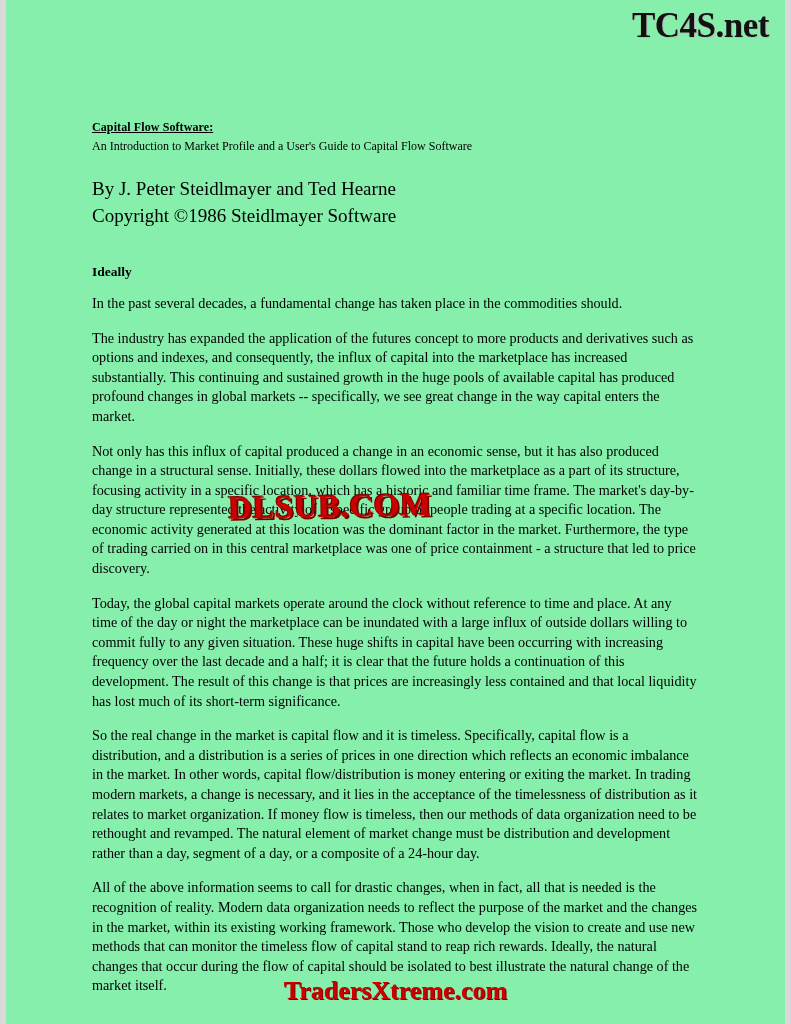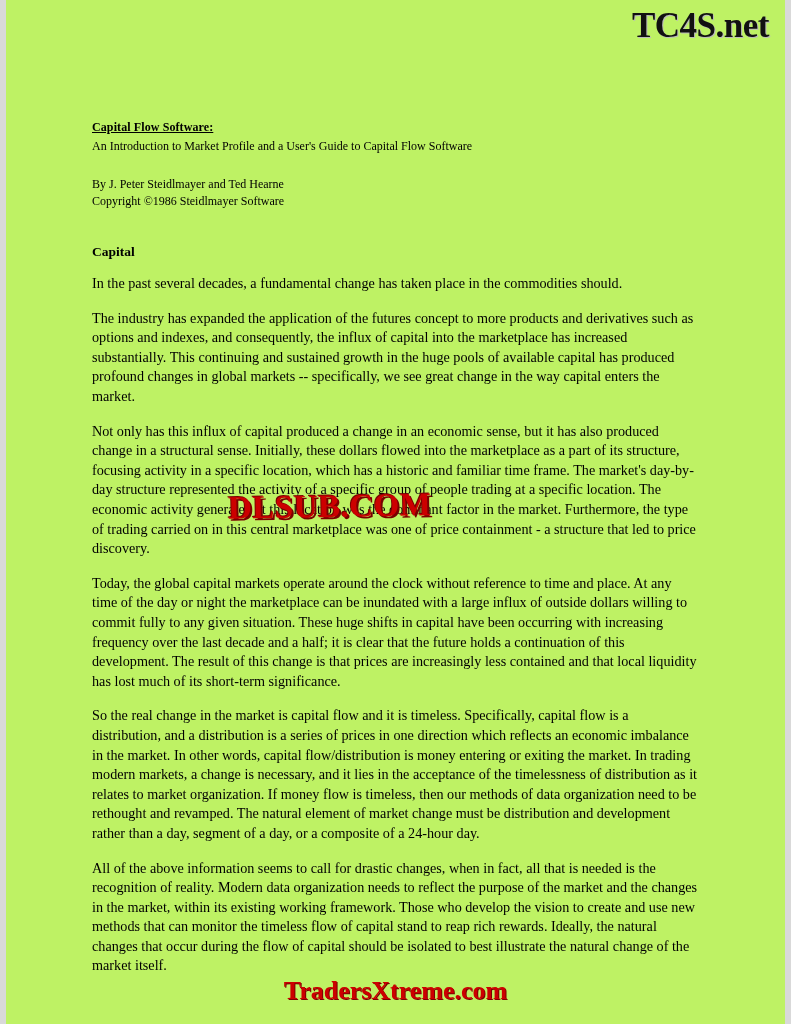--- a/index.html
+++ b/index.html
@@ -11,21 +11,21 @@
     width: 791px;
     height: 1024px;
     position: relative;
     font-family: "Liberation Serif", serif;
     color: #000000;
     overflow: hidden;
   }
   .page {
     position: absolute;
     inset: 0;
-    background: #bef264;
+    background: #86efac;
   }
   
   .edge-left, .edge-right {
     position: absolute;
     top: 0;
     bottom: 0;
     width: 6px;
     background: #d9d9d9;
   }
   .edge-left { left: 0; }
@@ -56,21 +56,21 @@
     margin: 2px 0 4px 0;
     letter-spacing: 0.1px;
     text-decoration: underline;
   }
   .doc-subtitle {
     font-size: 12px;
     margin: 0 0 22px 0;
     line-height: 1.25;
   }
   .byline {
-    font-size: 12px;
+    font-size: 19px;
     line-height: 1.42;
     margin: 0 0 34px 0;
   }
   .byline div { white-space: pre; }
 
   .section-heading {
     font-size: 13.5px;
     font-weight: bold;
     margin: 0 0 14px 0;
   }
@@ -120,21 +120,21 @@
 
   <div class="content">
     <h1 class="doc-title">Capital Flow Software:</h1>
     <div class="doc-subtitle">An Introduction to Market Profile and a User's Guide to Capital Flow Software</div>
 
     <div class="byline">
       <div>By J. Peter Steidlmayer and Ted Hearne</div>
       <div>Copyright ©1986 Steidlmayer Software</div>
     </div>
 
-    <div class="section-heading">Capital</div>
+    <div class="section-heading">Ideally</div>
 
     <p class="para">In the past several decades, a fundamental change has taken place in the commodities should.</p>
     <p class="para">The industry has expanded the application of the futures concept to more products and derivatives such as options and indexes, and consequently, the influx of capital into the marketplace has increased substantially. This continuing and sustained growth in the huge pools of available capital has produced profound changes in global markets -- specifically, we see great change in the way capital enters the market.</p>
     <p class="para">Not only has this influx of capital produced a change in an economic sense, but it has also produced change in a structural sense. Initially, these dollars flowed into the marketplace as a part of its structure, focusing activity in a specific location, which has a historic and familiar time frame. The market's day-by-day structure represented the activity of a specific group of people trading at a specific location. The economic activity generated at this location was the dominant factor in the market. Furthermore, the type of trading carried on in this central marketplace was one of price containment - a structure that led to price discovery.</p>
     <p class="para">Today, the global capital markets operate around the clock without reference to time and place. At any time of the day or night the marketplace can be inundated with a large influx of outside dollars willing to commit fully to any given situation. These huge shifts in capital have been occurring with increasing frequency over the last decade and a half; it is clear that the future holds a continuation of this development. The result of this change is that prices are increasingly less contained and that local liquidity has lost much of its short-term significance.</p>
     <p class="para">So the real change in the market is capital flow and it is timeless. Specifically, capital flow is a distribution, and a distribution is a series of prices in one direction which reflects an economic imbalance in the market. In other words, capital flow/distribution is money entering or exiting the market. In trading modern markets, a change is necessary, and it lies in the acceptance of the timelessness of distribution as it relates to market organization. If money flow is timeless, then our methods of data organization need to be rethought and revamped. The natural element of market change must be distribution and development rather than a day, segment of a day, or a composite of a 24-hour day.</p>
     <p class="para">All of the above information seems to call for drastic changes, when in fact, all that is needed is the recognition of reality. Modern data organization needs to reflect the purpose of the market and the changes in the market, within its existing working framework. Those who develop the vision to create and use new methods that can monitor the timeless flow of capital stand to reap rich rewards. Ideally, the natural changes that occur during the flow of capital should be isolated to best illustrate the natural change of the market itself.</p>
   </div>
 
   <div class="wm-mid">DLSUB.COM</div>

